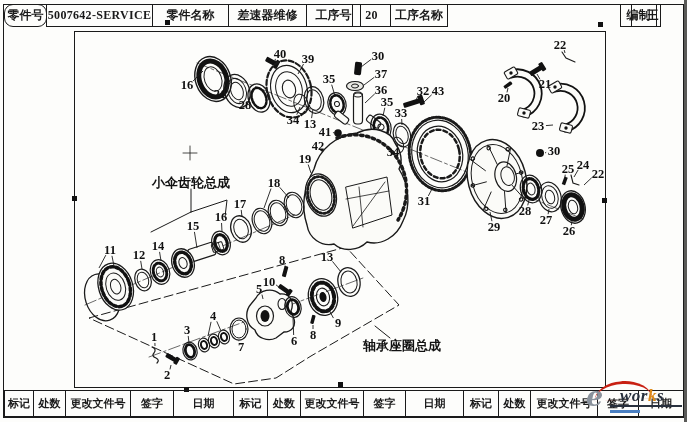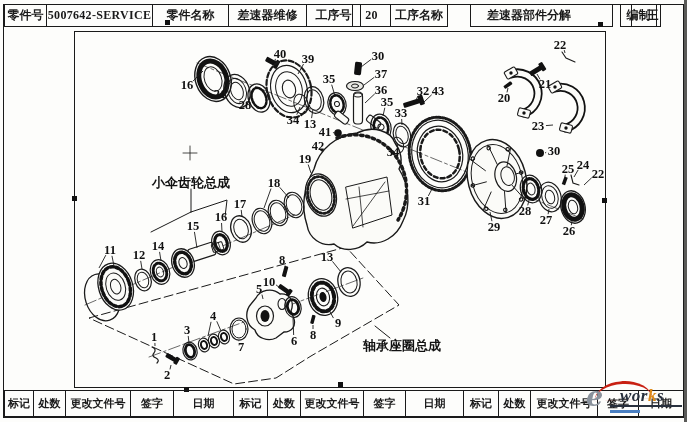--- a/index.html
+++ b/index.html
@@ -37,28 +37,27 @@
   .lg-k{color:var(--logo-orange,#dd8a1a);}
   .lg-rule{position:absolute;left:24px;top:22px;width:72px;height:2px;background:var(--logo-dark,#28303d);}
   .lg-blue{position:absolute;left:24px;top:27px;width:30px;height:3px;background:var(--logo-blue,#4a7fc1);}
 </style>
 </head>
 <body>
 
 <div class="page">
   <div class="outer-border"></div>
 
-  <div class="cell hcell" style="left:4px;width:43px;">零件号</div>
+  <div class="cell hcell" style="left:4px;width:43px;border-radius:9px;">零件号</div>
   <div class="cell hcell serif" style="left:46px;width:107px;">5007642-SERVICE</div>
   <div class="cell hcell" style="left:152px;width:77px;">零件名称</div>
   <div class="cell hcell" style="left:228px;width:79px;">差速器维修</div>
   <div class="cell hcell" style="left:306px;width:55px;">工序号</div>
   <div class="cell hcell serif" style="left:352px;width:39px;">20</div>
   <div class="cell hcell" style="left:390px;width:58px;">工序名称</div>
-  <div class="cell hcell left" style="left:470px;width:143px;">差速器部件分解</div>
   <div class="cell hcell" style="left:620px;width:37px;">编制</div>
   <div class="cell hcell" style="left:631px;width:18px;padding-left:28px;">王 美</div>
 
   <div class="draw-box">
     <svg id="diagram-svg" viewBox="74 31 532 357" width="532" height="357">
       <g stroke="#1a1a1a" fill="none" stroke-width="1.2" stroke-linecap="round">
 
         <path d="M196,62 L582,218" stroke-width="0.8" stroke="#444" stroke-dasharray="12 3 3 3"></path>
         <path d="M84,304 L296,213" stroke-width="0.8" stroke="#444" stroke-dasharray="12 3 3 3"></path>
         <path d="M148,356 L362,277" stroke-width="0.8" stroke="#444" stroke-dasharray="12 3 3 3"></path>

